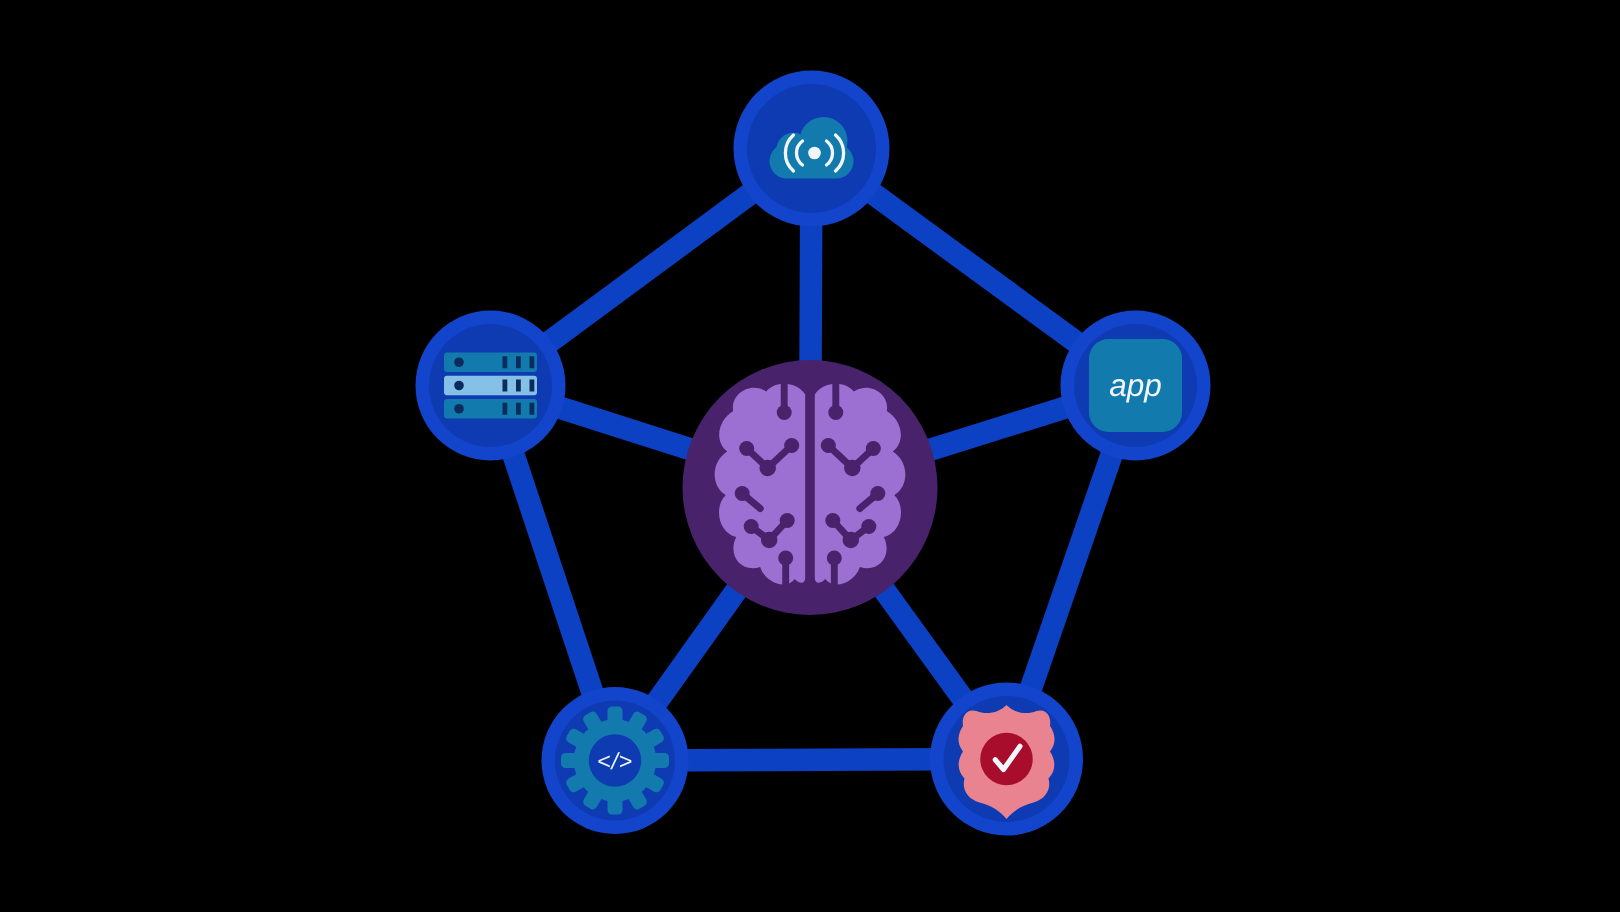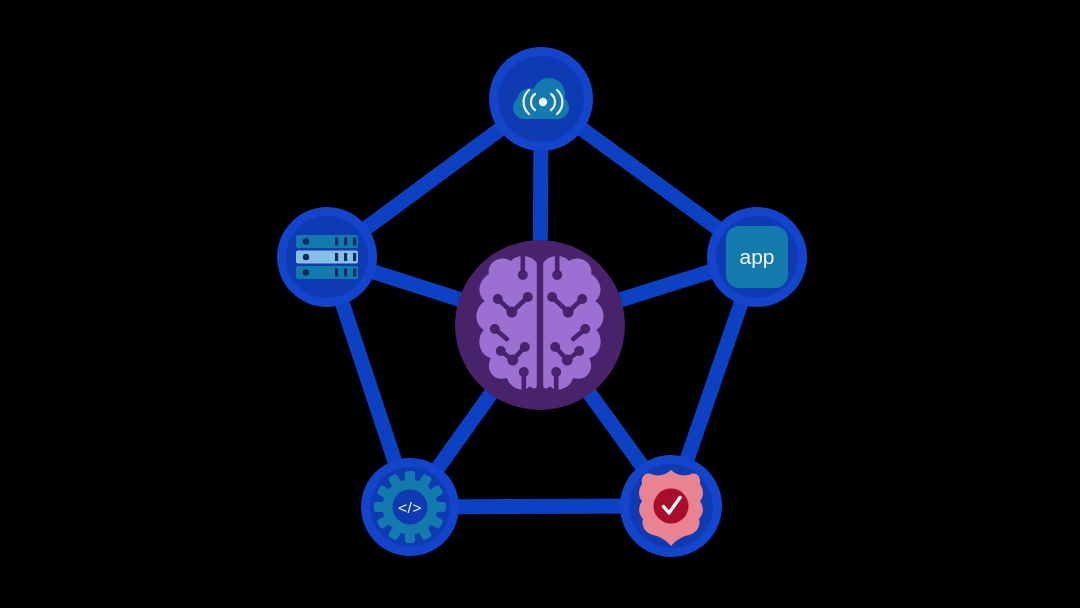--- a/index.html
+++ b/index.html
@@ -1,19 +1,20 @@
 <!DOCTYPE html>
 <html style="--background: #000000; --line_blue: #0D41C4; --node_blue: #1245CC; --node_inner_blue: #0F3BB2; --icon_teal: #137AAD; --server_bar_light: #85C1E6; --server_detail_dark: #0A2B5E; --brain_bg: #48226A; --brain_fill: #9C6FD2; --shield_pink: #E8838F; --shield_red: #A80E2B; --icon_white: #F2F6FB;"><head>
 <meta charset="utf-8">
 <style>
   html,body{margin:0;padding:0;background:#000;}
   .stage{
     position:relative;width:890px;height:608px;overflow:hidden;
     background:var(--background,#000);
     font-family:"Liberation Sans",sans-serif;
+    font-style:italic;
   }
   svg{display:block;}
   .link{stroke:var(--line_blue);stroke-width:15;fill:none;}
   .node-outer{fill:var(--node_blue);}
   .node-inner{fill:var(--node_inner_blue);}
   .teal{fill:var(--icon_teal);}
   .bar-light{fill:var(--server_bar_light);}
   .srv-detail{fill:var(--server_detail_dark);}
   .brain-bg{fill:var(--brain_bg);}
   .brain-fill{fill:var(--brain_fill);}

